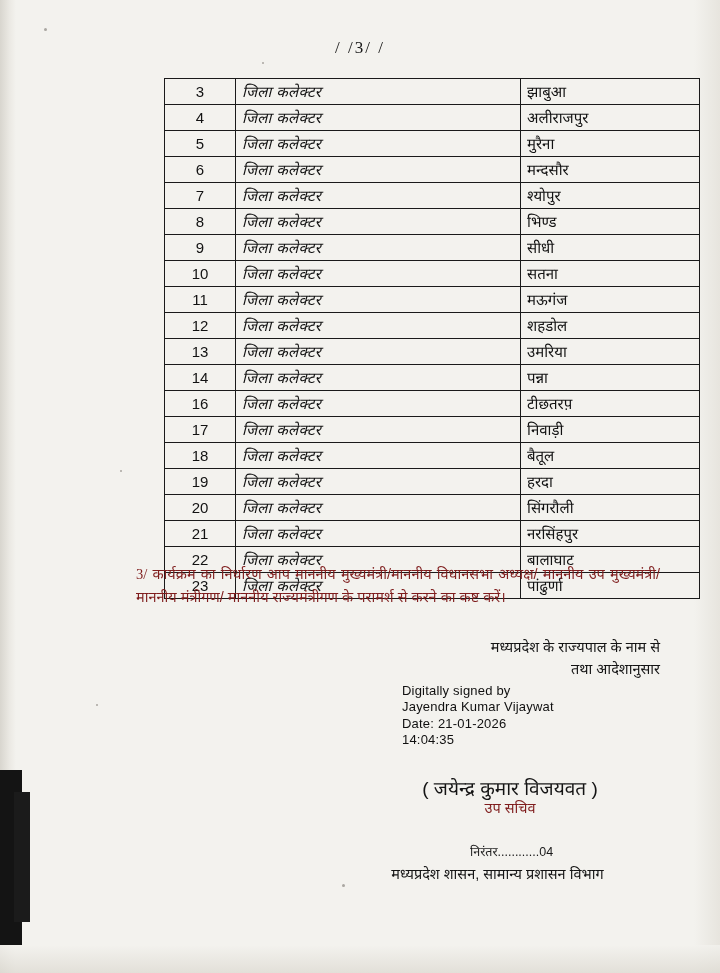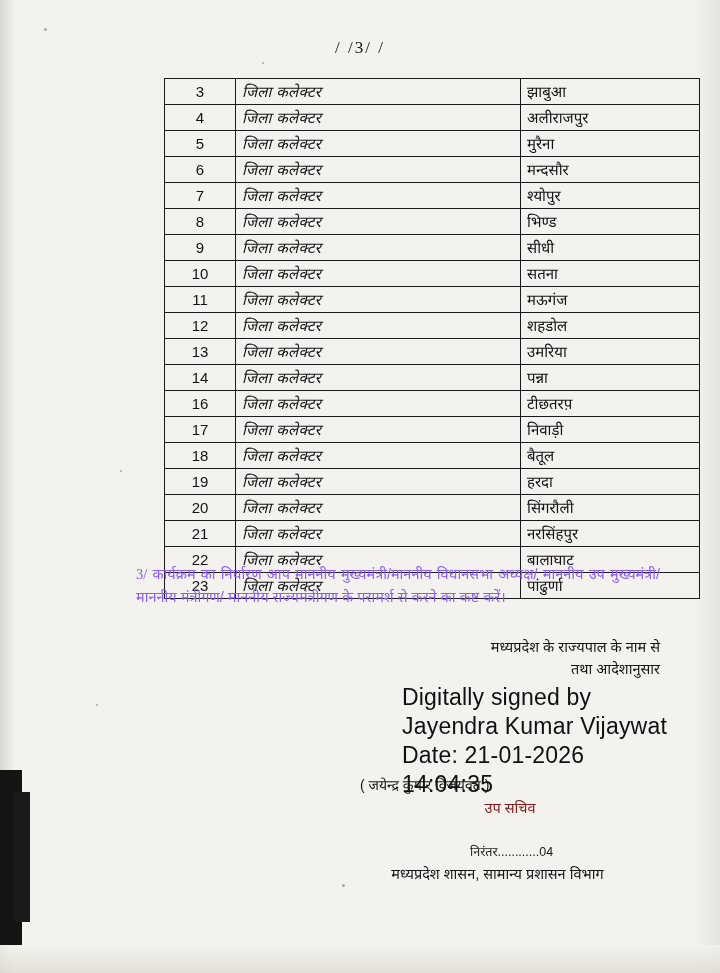--- a/index.html
+++ b/index.html
@@ -115,21 +115,21 @@
     padding-left: 10px;
   }
 
   
   .para {
     position: absolute;
     left: 136px;
     top: 563px;
     width: 524px;
     font-size: 14.5px;
-    color: #8b5cf6;
+    color: #7f1d1d;
     line-height: 1.62;
     text-align: justify;
     font-family: "Liberation Sans", sans-serif;
   }
   .para .lead {
     font-family: "Liberation Serif", serif;
   }
 
   .byorder {
     position: absolute;
@@ -143,31 +143,32 @@
     font-family: "Liberation Sans", sans-serif;
   }
 
   .sign-block {
     position: absolute;
     left: 402px;
     top: 683px;
     width: 300px;
     color: #101010;
     font-family: "Liberation Sans", sans-serif;
-    font-size: 23px;
+    font-size: 13px;
     line-height: 1.26;
     letter-spacing: .2px;
   }
 
   .sign-name {
     position: absolute;
     left: 360px;
     top: 775px;
     width: 300px;
-    font-size: 14px;
+    text-align: center;
+    font-size: 19px;
     color: #141414;
     font-family: "Liberation Sans", sans-serif;
   }
   .sign-post {
     position: absolute;
     left: 360px;
     top: 797px;
     width: 300px;
     text-align: center;
     font-size: 14.5px;

